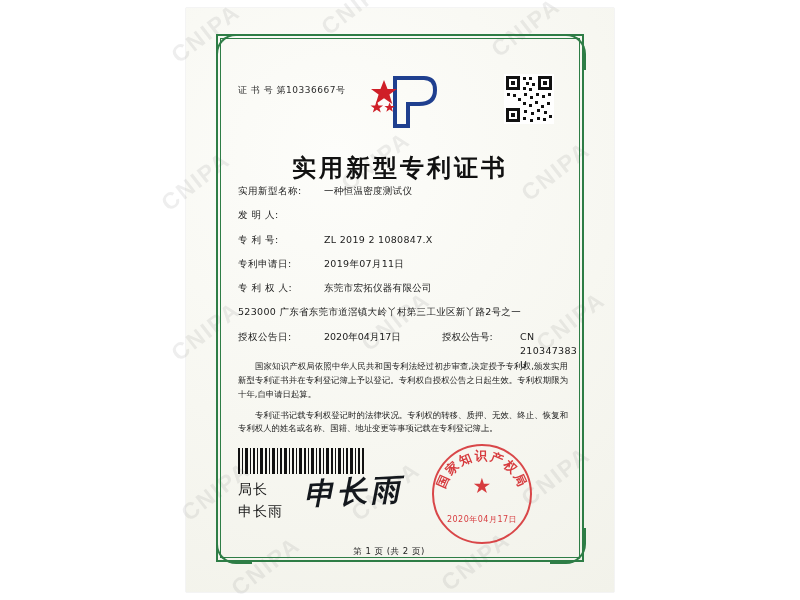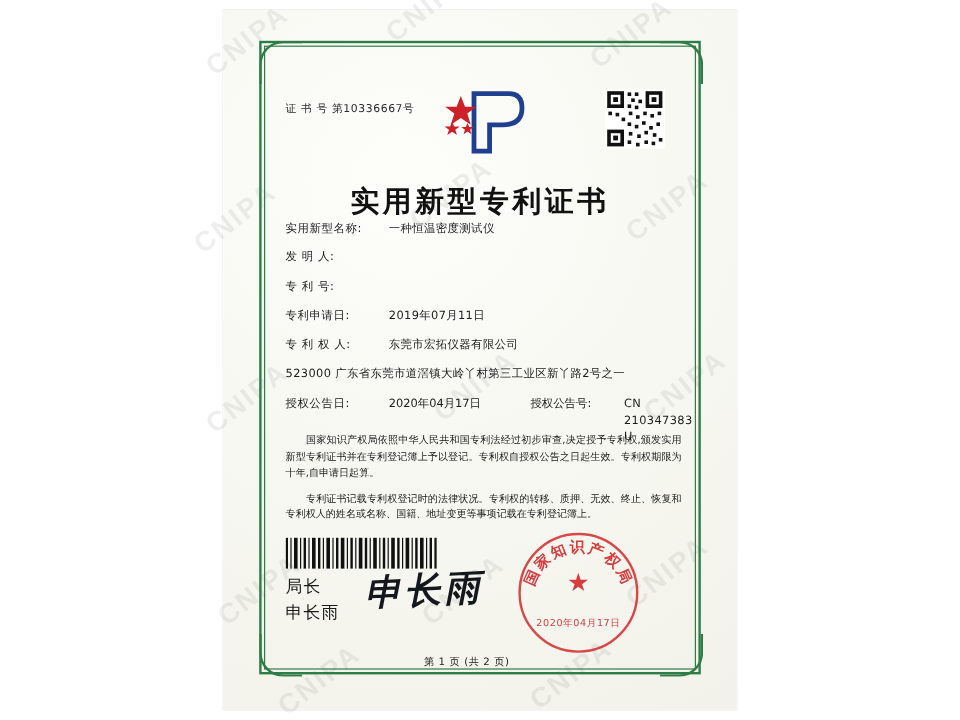--- a/index.html
+++ b/index.html
@@ -360,20 +360,21 @@
     <div class="fields">
       <div class="frow">
         <div class="flabel">实用新型名称:</div>
         <div class="fvalue">一种恒温密度测试仪</div>
       </div>
       <div class="frow">
         <div class="flabel">发 明 人:</div>
       </div>
       <div class="frow">
         <div class="flabel">专 利 号:</div>
+        <div class="fvalue">ZL 2019 2 1080847.X</div>
       </div>
       <div class="frow">
         <div class="flabel">专利申请日:</div>
         <div class="fvalue">2019年07月11日</div>
       </div>
       <div class="frow">
         <div class="flabel">专 利 权 人:</div>
         <div class="fvalue">东莞市宏拓仪器有限公司</div>
       </div>
       <div class="frow">

